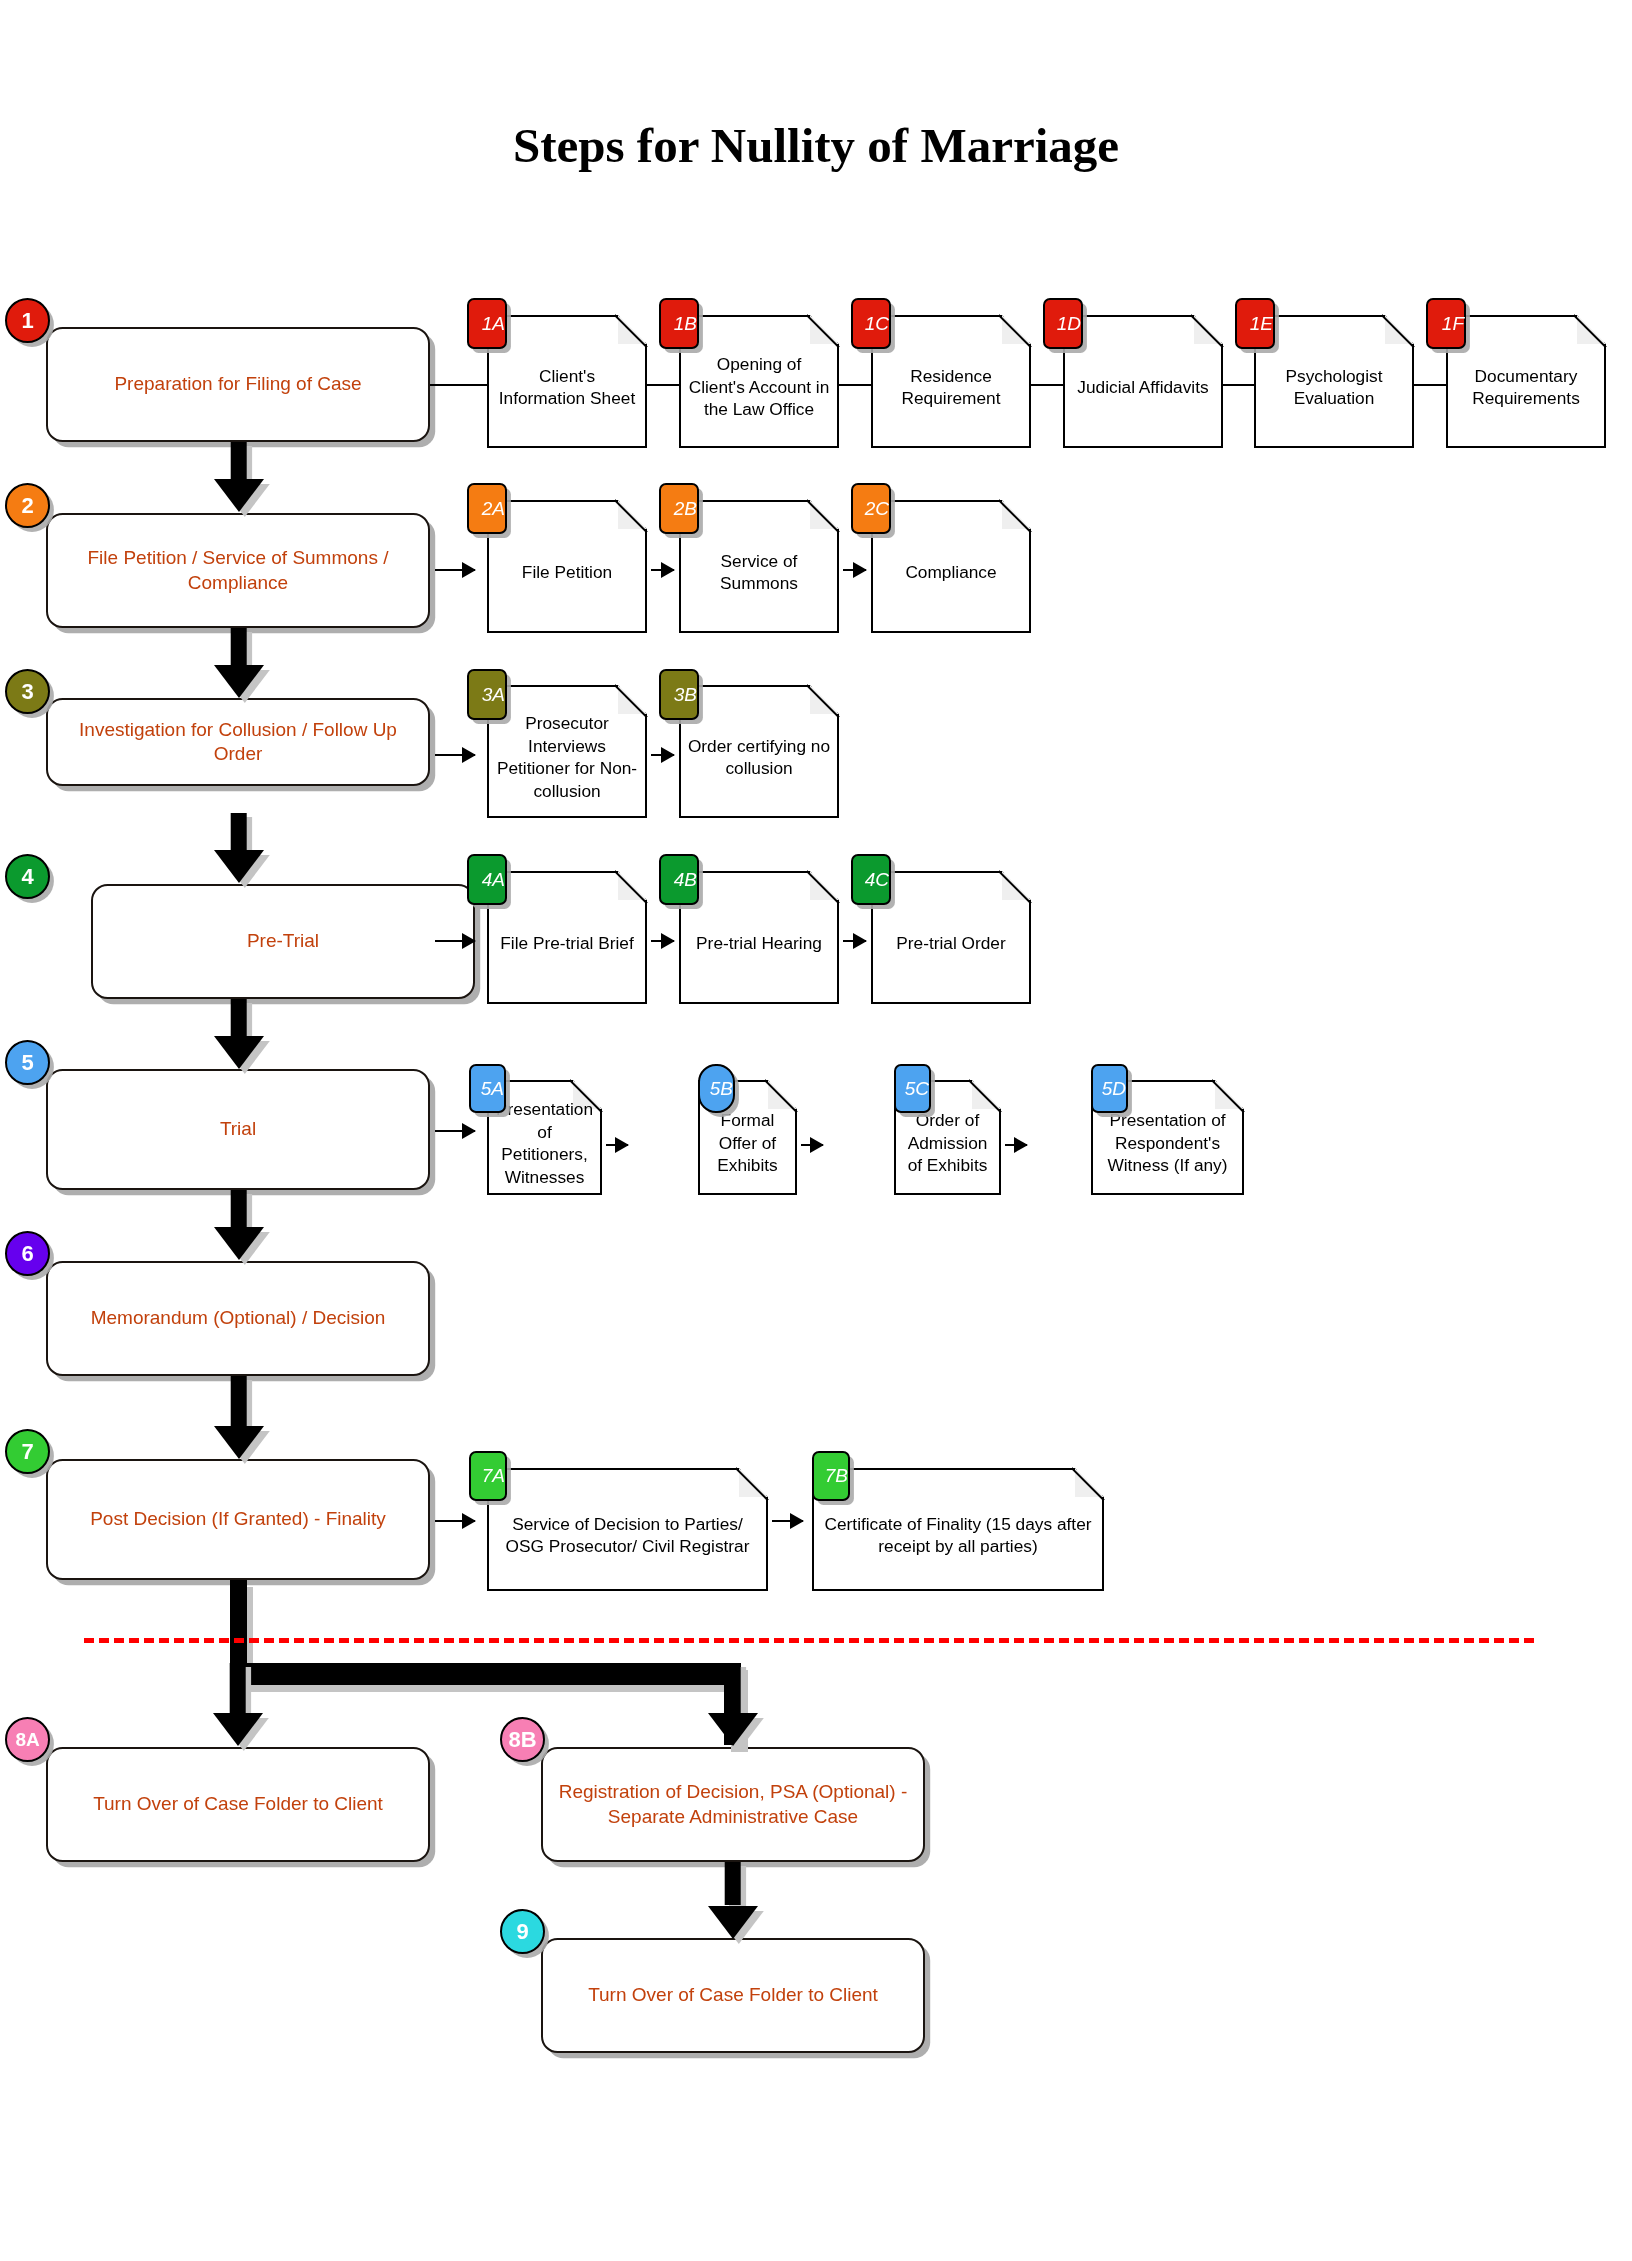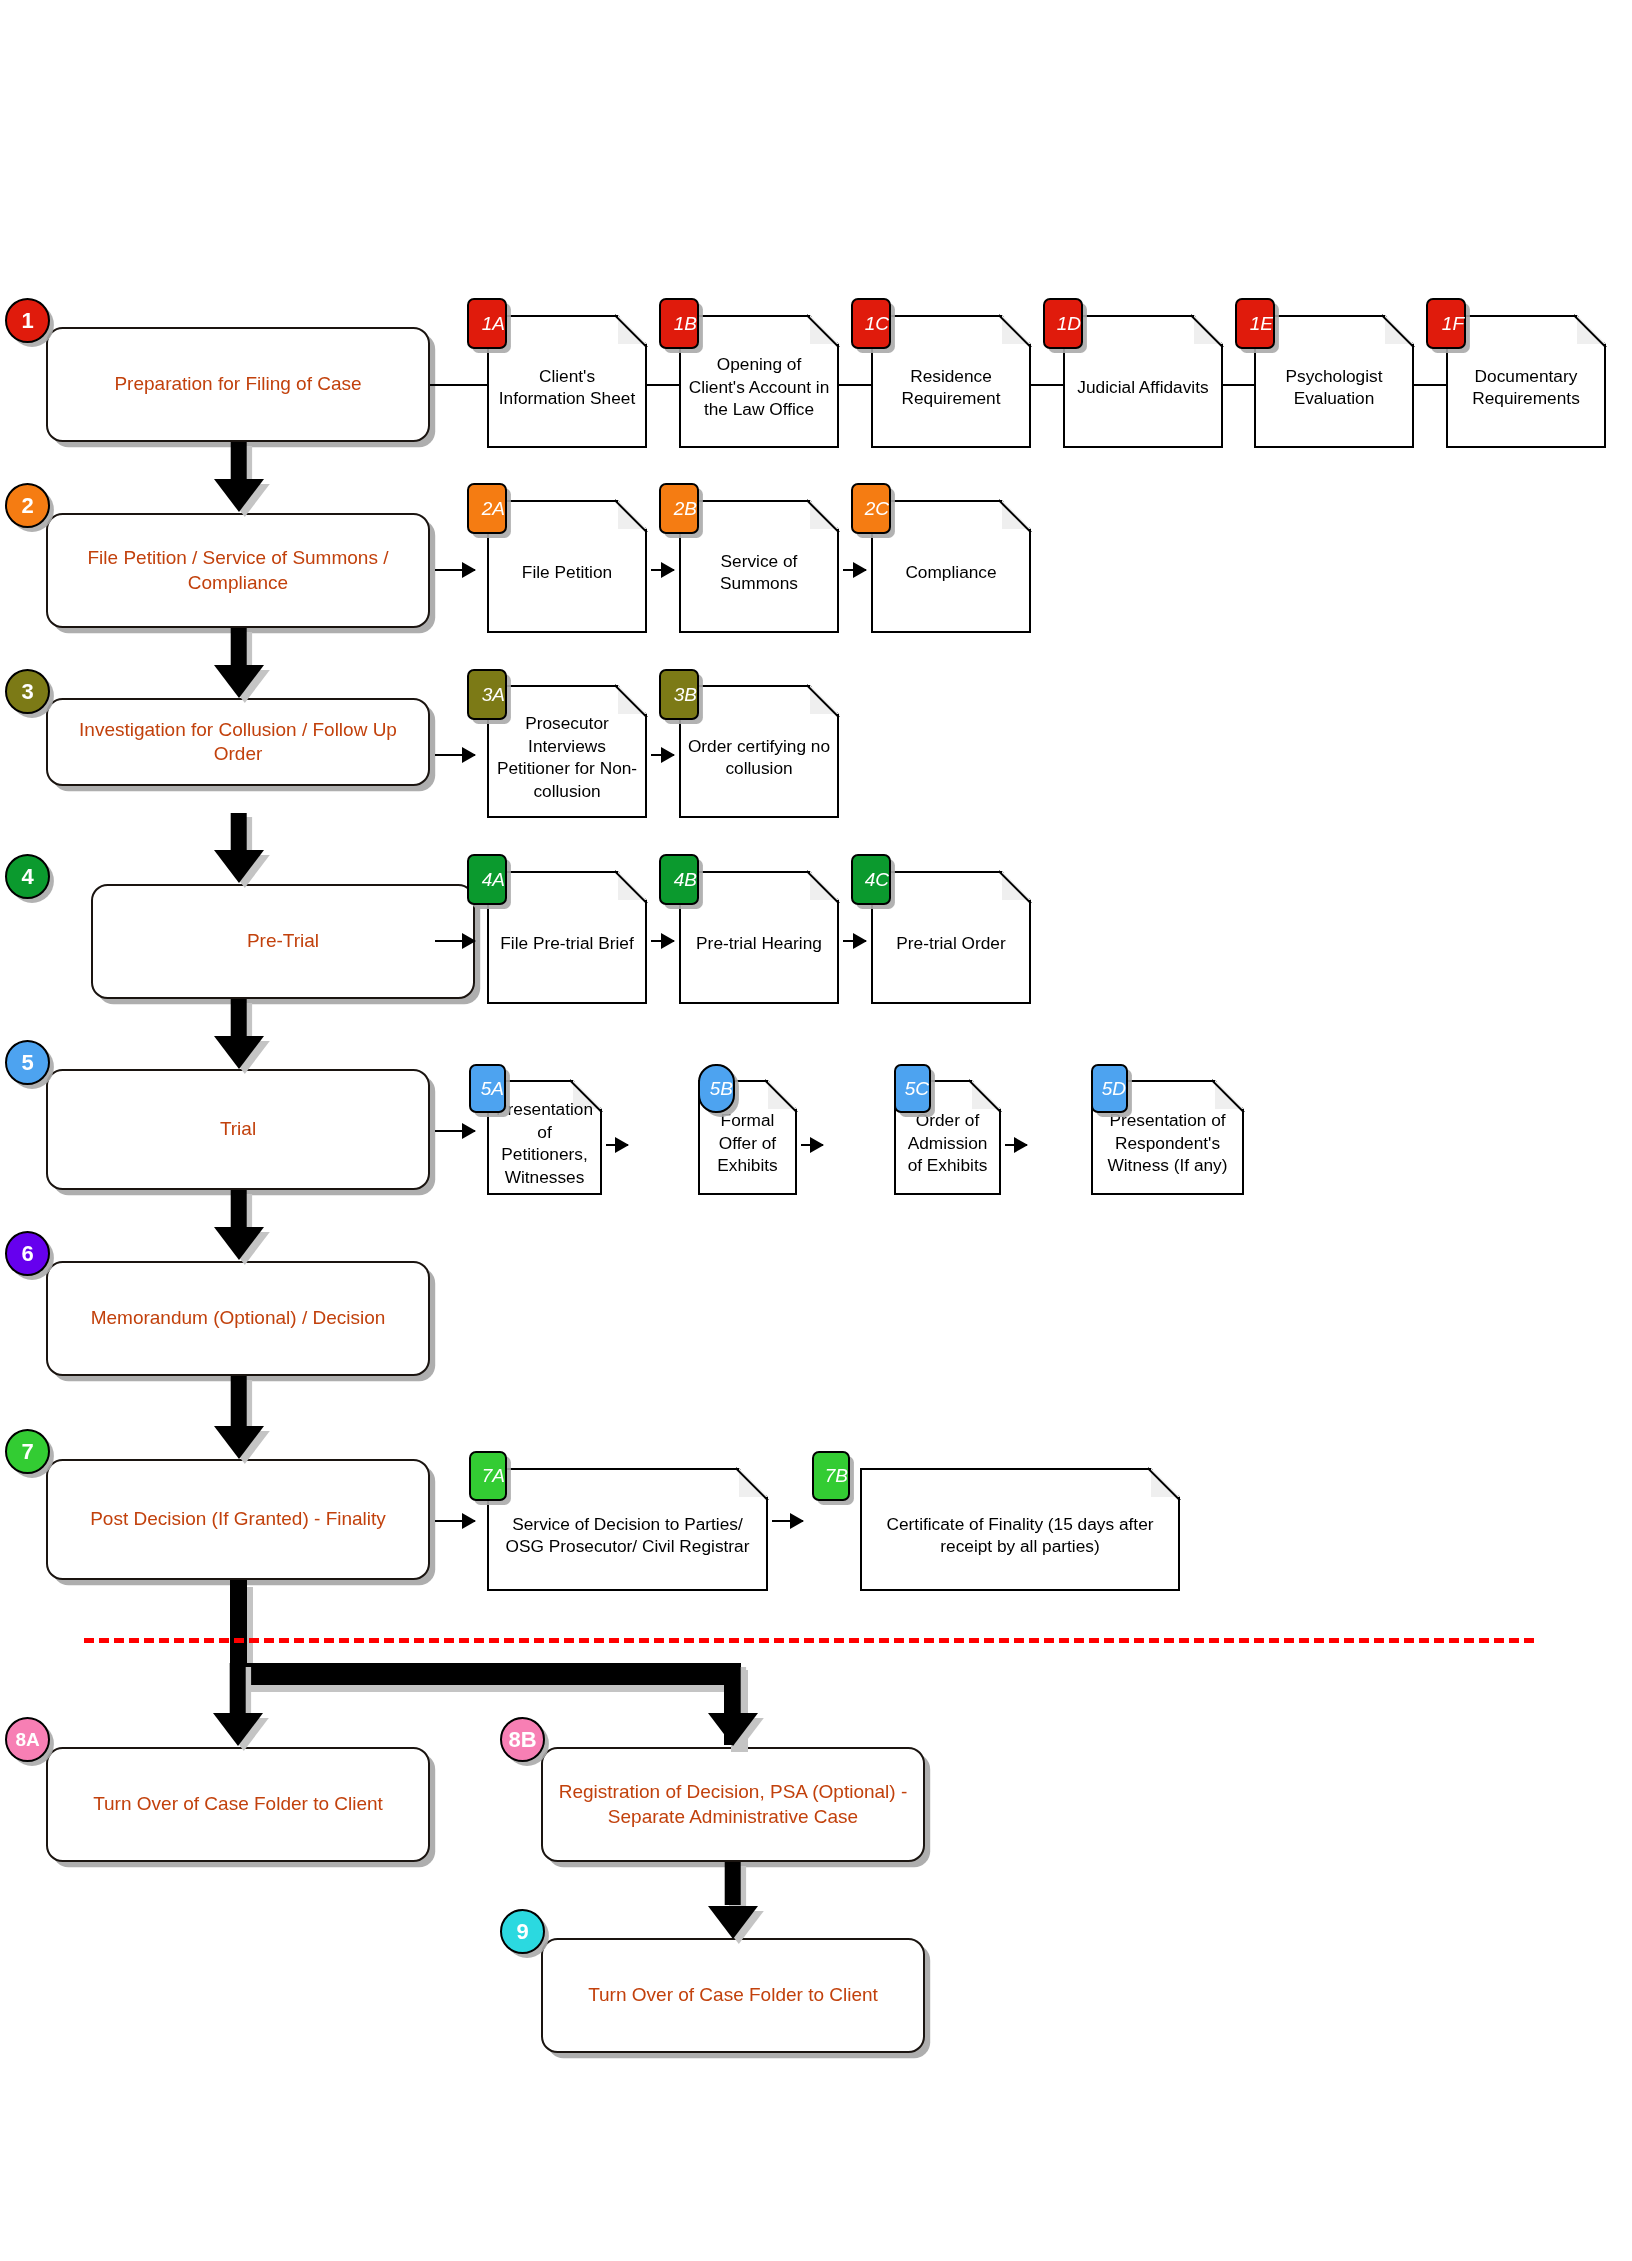--- a/index.html
+++ b/index.html
@@ -77,20 +77,21 @@
 
   .dashed-sep{position:absolute;height:0;border-top:5.1px dashed #FF0000;z-index:3;}
 
   
   .stub{position:absolute;height:2.2px;background:#000;z-index:1;}
 </style>
 </head>
 <body>
 
 <div id="title-block">
+  <div id="main-title">Steps for Nullity of Marriage</div>
 </div>
 
 <div class="step-box" style="left:46px;top:327px;width:384px;height:115px;">
   <span class="lbl">Preparation for Filing of Case</span>
 </div>
 <div class="badge-round" style="left:5.1px;top:298px;width:45px;height:45px;background:#E01B0C;">
   <span>1</span>
 </div>
 <div class="hline" style="left:430px;top:384px;width:59px;"></div>
 
@@ -437,21 +438,21 @@
   <div class="doc-diag">
       <i></i>
     </div>
   <span class="lbl">Service of Decision to Parties/ OSG Prosecutor/ Civil Registrar</span>
 </div>
 <div class="badge-sq" style="left:469px;top:1451px;width:38px;height:50px;background:#33CC33;">
   <span>7A</span>
 </div>
 <div class="thin-arrow" style="left:772px;top:1520px;width:31px;"></div>
 
-<div class="doc-box" style="left:860px;top:1468px;width:320px;height:123px;padding-left:23px;">
+<div class="doc-box" style="left:812px;top:1468px;width:292px;height:123px;padding-left:23px;">
   <div class="doc-shadow"></div>
   <div class="doc-shape"></div>
   <div class="doc-fold"></div>
   <div class="doc-diag">
       <i></i>
     </div>
   <span class="lbl">Certificate of Finality (15 days after receipt by all parties)</span>
 </div>
 <div class="badge-sq" style="left:812px;top:1451px;width:38px;height:50px;background:#33CC33;">
   <span>7B</span>

